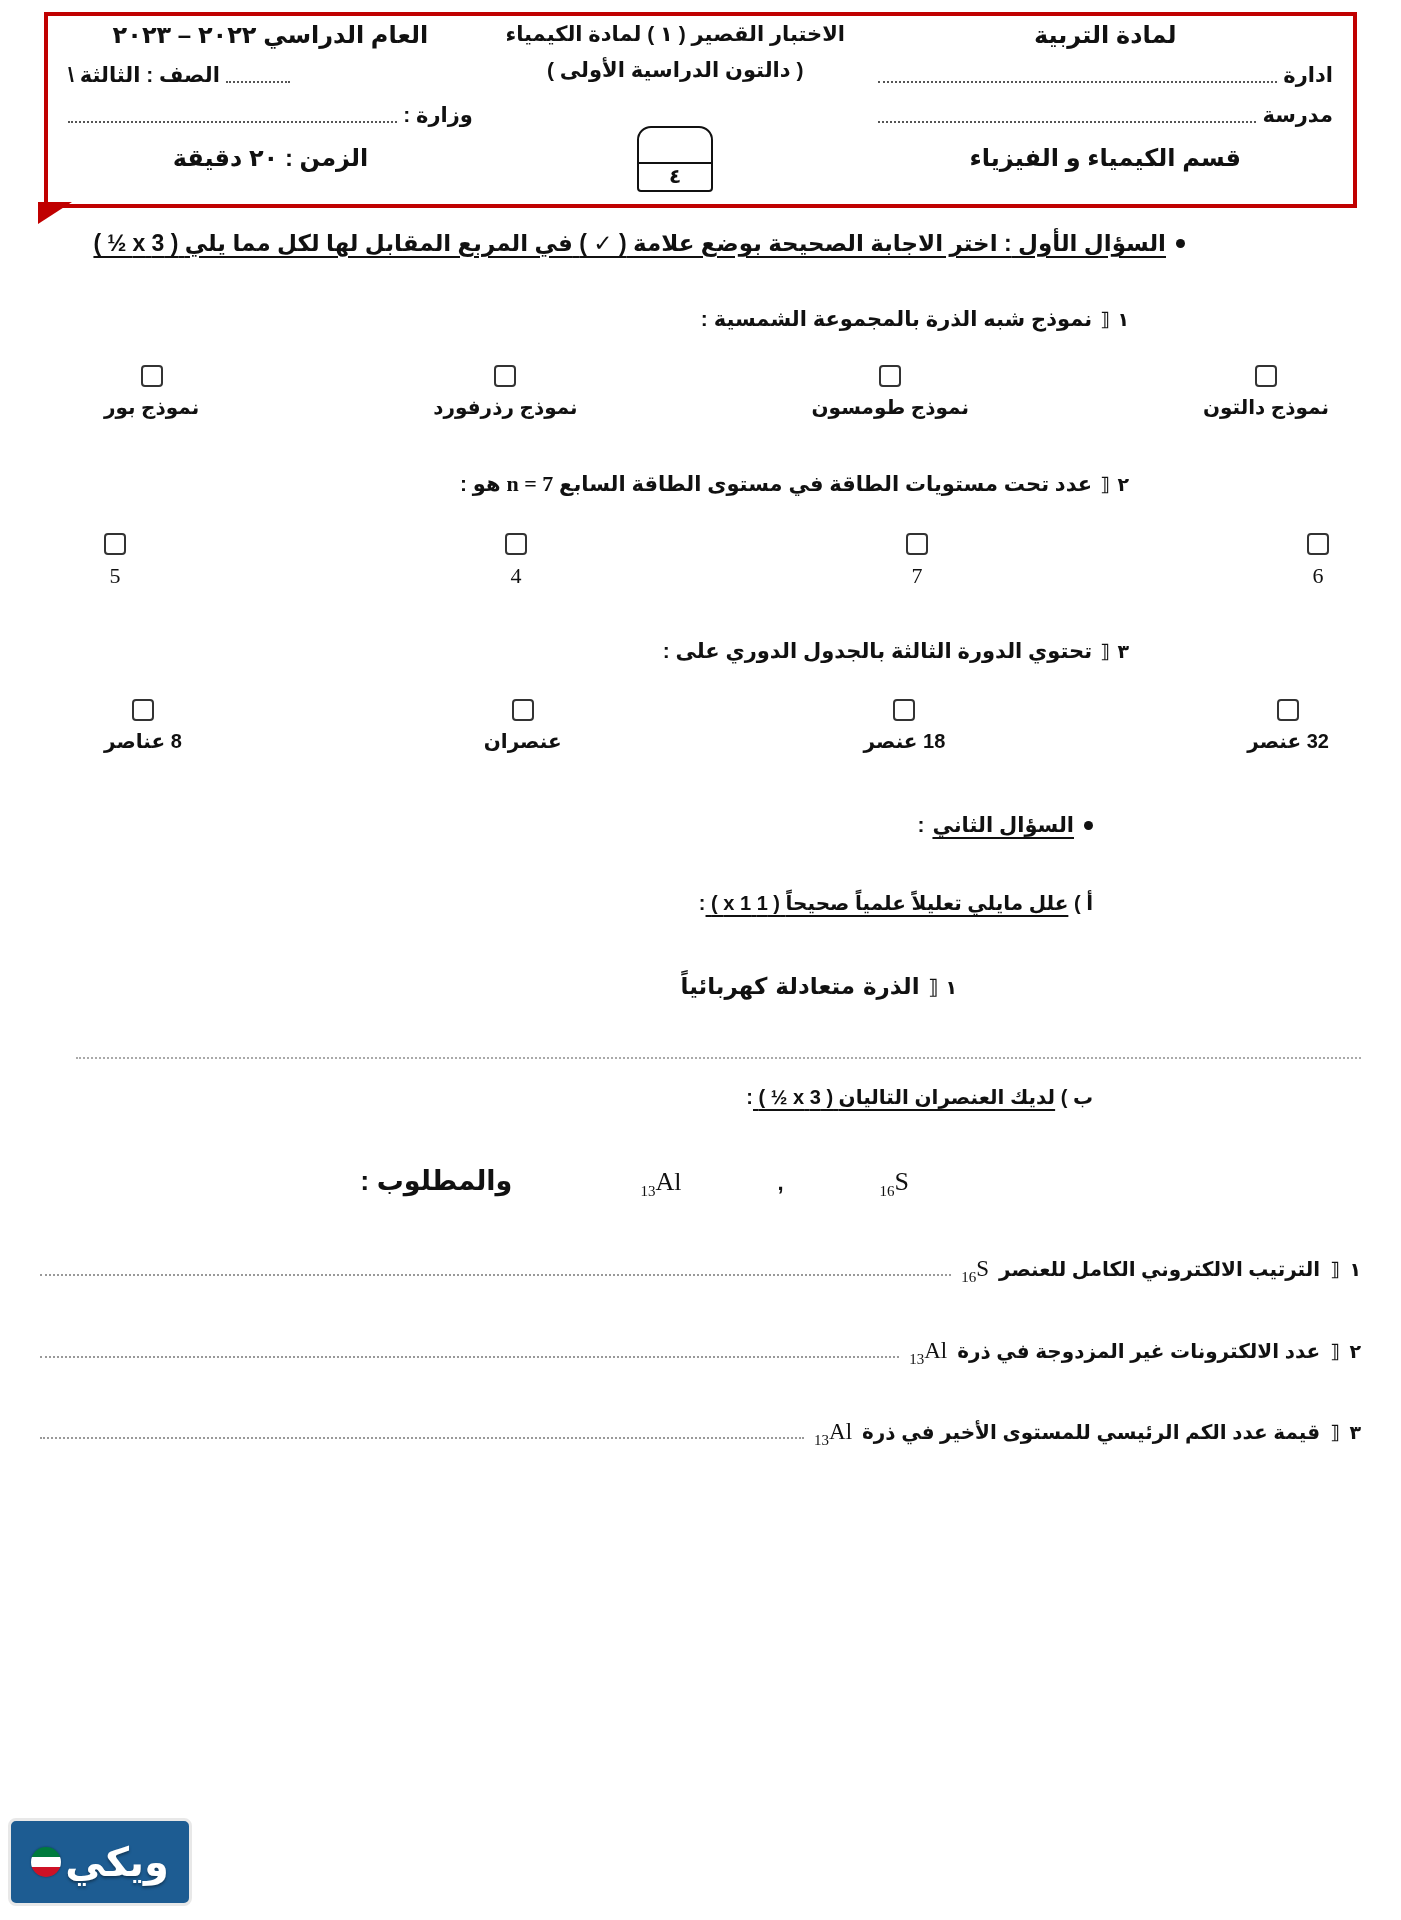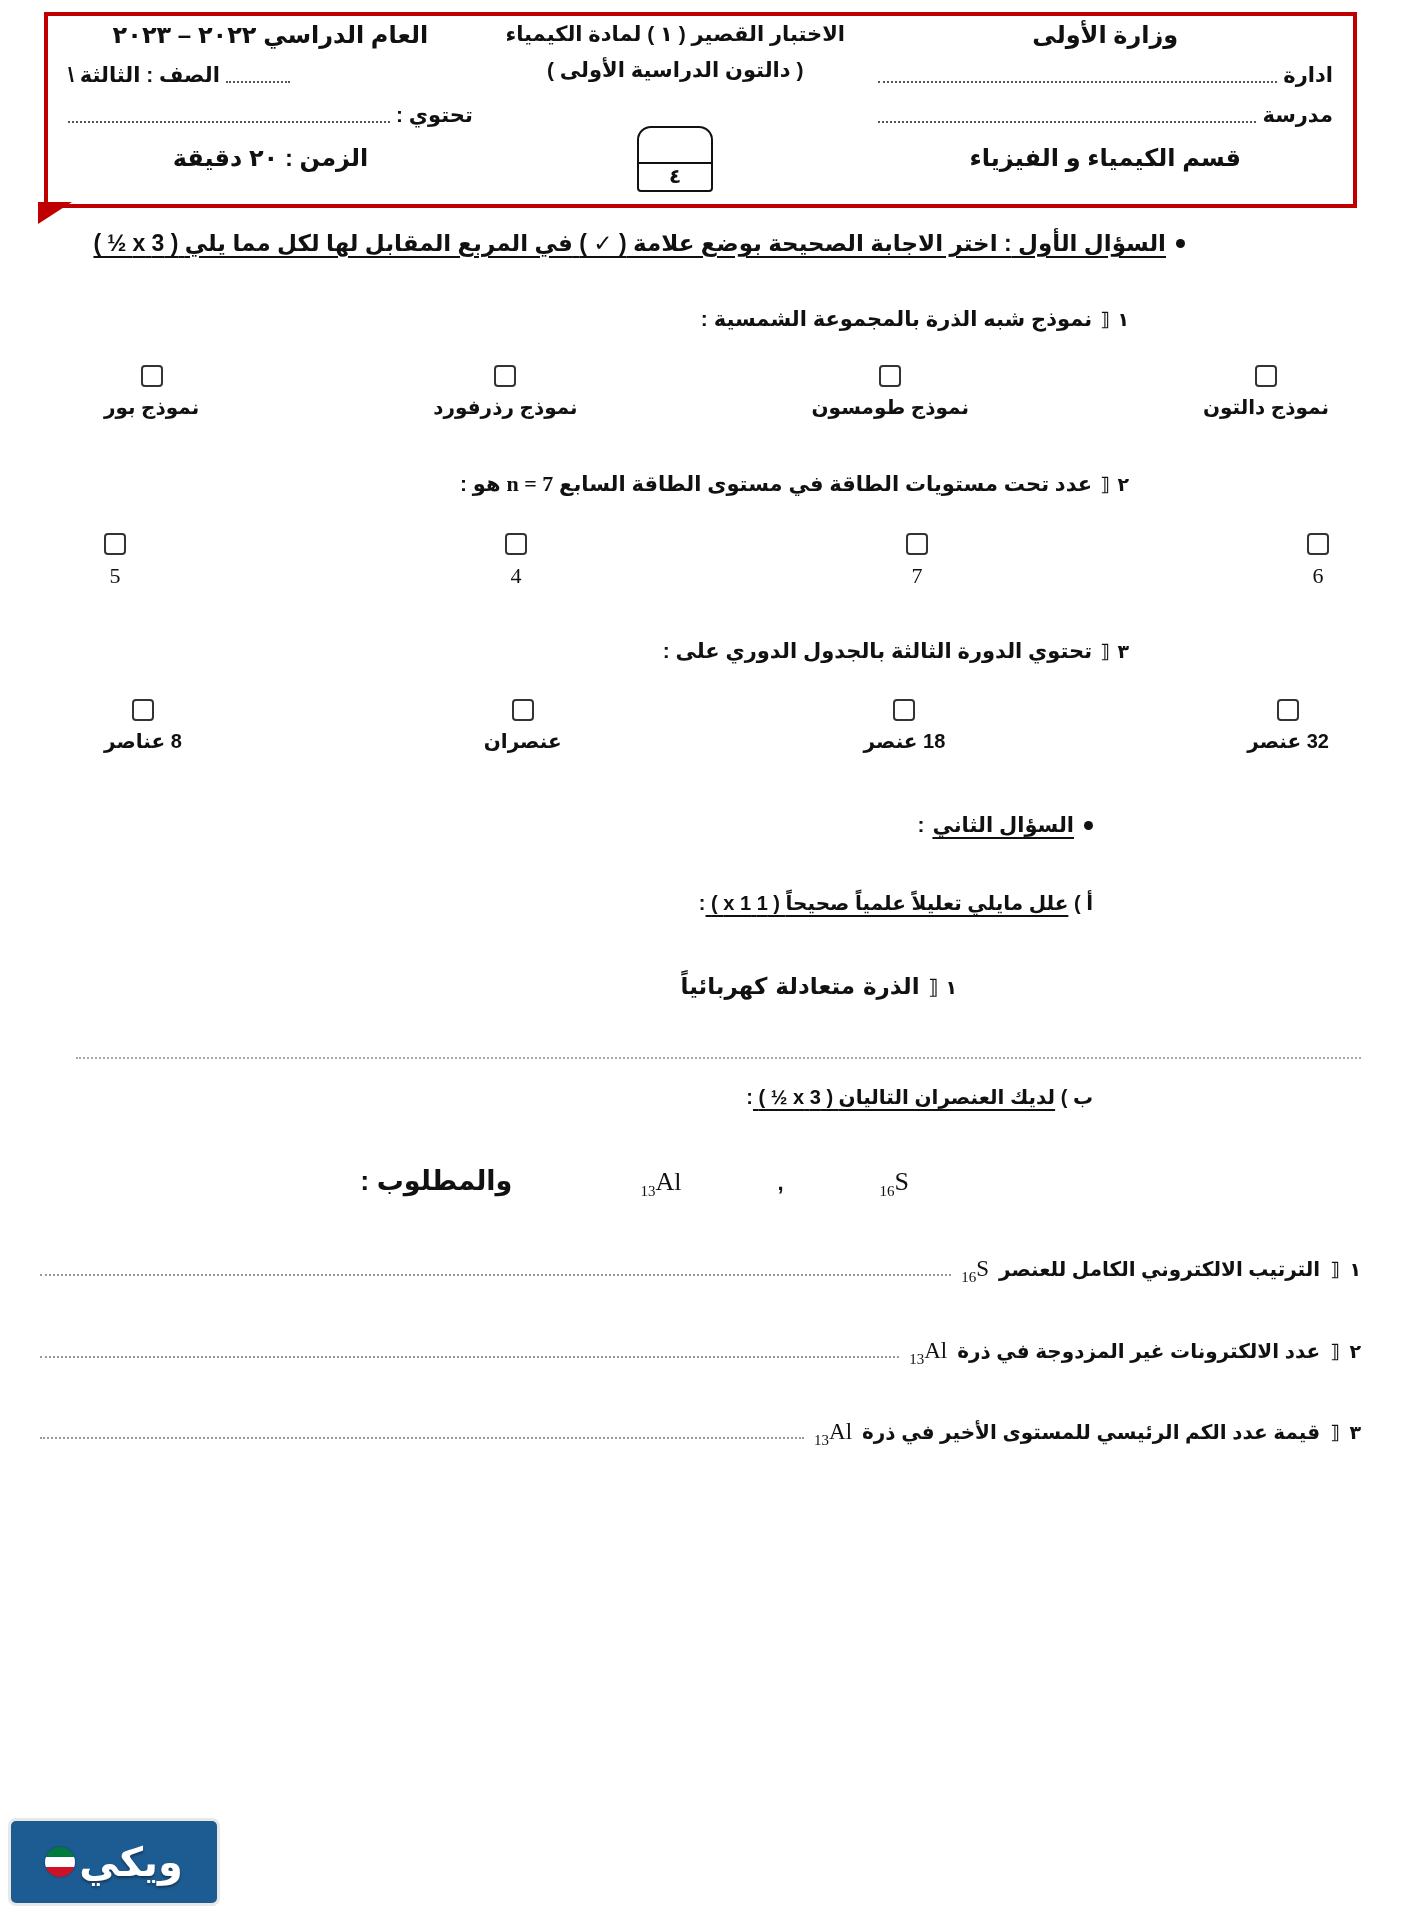--- a/index.html
+++ b/index.html
@@ -243,21 +243,21 @@
     flex: 1;
     border-bottom: 2px dotted #999;
     height: 10px;
   }
 
   
   .logo {
     position: absolute;
     left: 8px;
     bottom: 14px;
-    width: 212px;
+    width: 184px;
     height: 88px;
     background: #1d5c92;
     border-radius: 8px;
     border: 3px solid #e8e8e8;
     box-sizing: border-box;
     display: flex;
     align-items: center;
     justify-content: center;
     overflow: hidden;
   }
@@ -291,21 +291,21 @@
 </head>
 <body>
 
 <div class="header-wrap">
   <div class="header-box"></div>
   <div class="header-fold"></div>
 
   <div class="header-cols">
 
     <div class="hcol hcol-right">
-      <div class="h-line">وزارة الأولى</div>
+      <div class="h-line">لمادة التربية</div>
       <div class="dotrow">
         <span class="lbl">ادارة</span>
         <span class="dots-fill"></span>
       </div>
       <div class="dotrow">
         <span class="lbl">مدرسة</span>
         <span class="dots-fill"></span>
       </div>
       <div class="h-line" style="margin-top:18px;">قسم الكيمياء و الفيزياء</div>
     </div>
@@ -319,21 +319,21 @@
       </div>
     </div>
 
     <div class="hcol hcol-left">
       <div class="h-line">العام الدراسي ٢٠٢٢ – ٢٠٢٣</div>
       <div class="dotrow" style="justify-content:flex-end;">
         <span class="dots-short"></span>
         <span class="lbl">الصف : الثالثة \</span>
       </div>
       <div class="dotrow">
-        <span class="lbl">تحتوي :</span>
+        <span class="lbl">وزارة :</span>
         <span class="dots-fill"></span>
       </div>
       <div class="h-line" style="margin-top:18px;">الزمن : ٢٠ دقيقة</div>
     </div>
 
   </div>
 </div>
 
 <div class="content">
 

